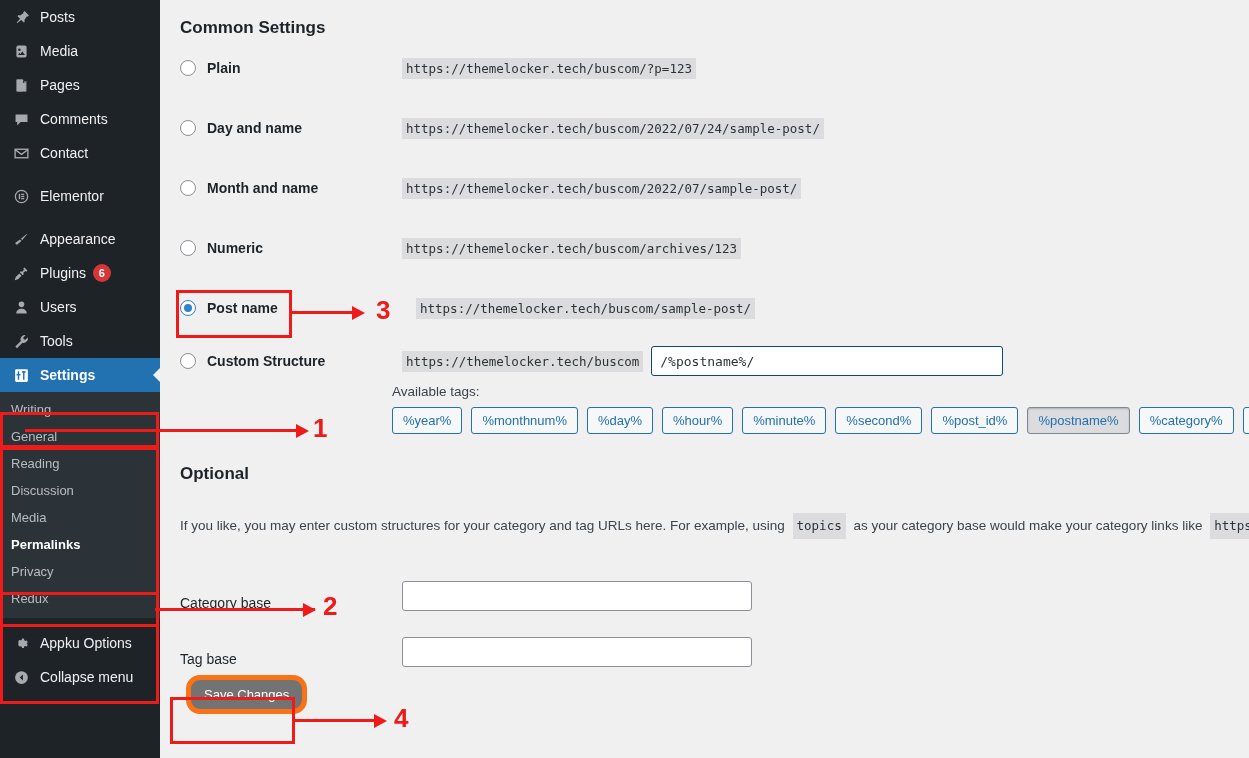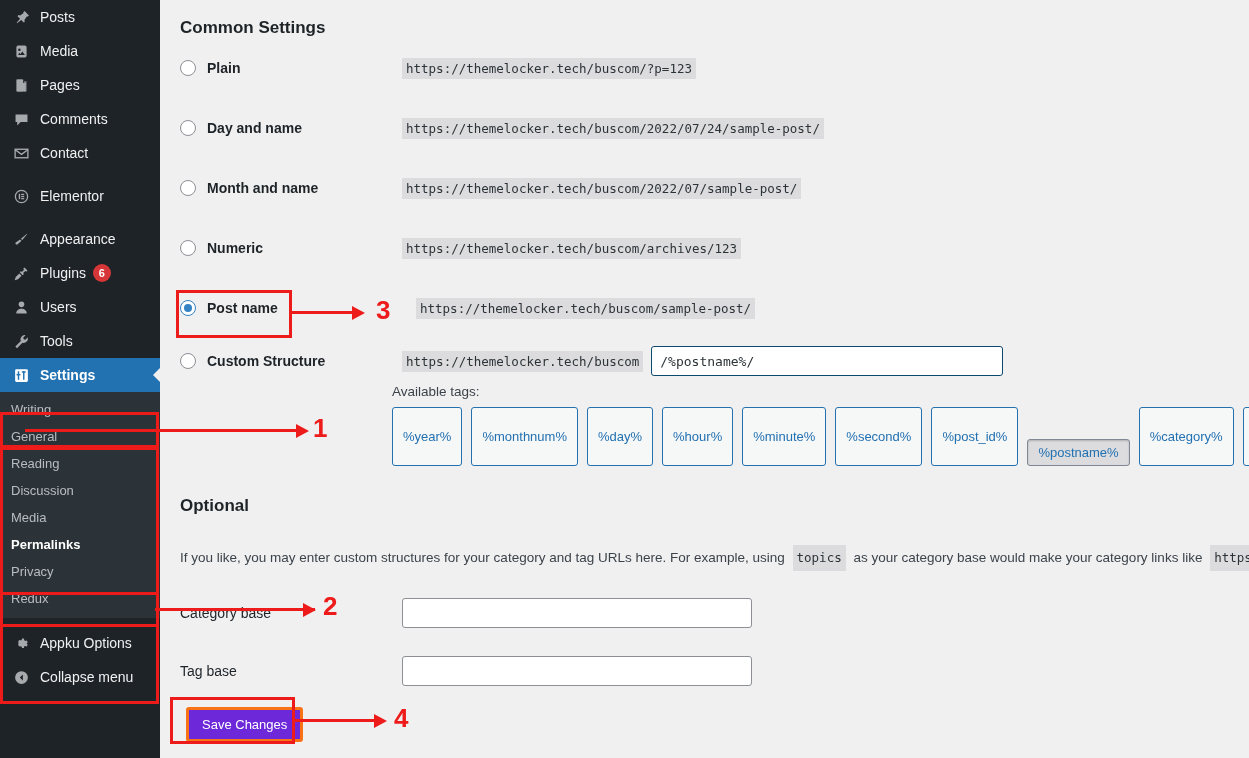--- a/index.html
+++ b/index.html
@@ -144,56 +144,55 @@
     padding: 5px 10px;
     white-space: nowrap;
     font-family: "Liberation Sans", sans-serif;
     cursor: pointer;
   }
   .tag-btn.pressed {
     background: #dcdcde;
     border-color: #7e8993;
     color: #2271b1;
     box-shadow: inset 0 1px 2px rgba(0,0,0,.2);
-    margin-top: 32px;
   }
 
   .opt-para {
     padding: 0 0 0 20px;
     font-size: 13.5px;
     color: #3c434a;
     line-height: 20px;
     white-space: nowrap;
   }
 
   .field-row {
-    display: flex; align-items: center;
+    display: flex; align-items: flex-end;
     height: 60px;
     padding-left: 20px;
   }
   .field-label {
     width: 222px; flex: 0 0 222px;
     font-size: 14px; color: #1d2327;
   }
   .text-input {
     width: 350px; height: 30px;
     border: 1px solid #8c8f94;
     border-radius: 3px;
     background: #fff;
     font-size: 13px;
     padding: 0 8px;
     outline: none;
     font-family: "Liberation Sans", sans-serif;
   }
 
   .save-wrap { padding: 8px 0 0 26px; }
   .btn-primary {
-    background: #6d28d9;
-    border: 3px solid #f97316;
-    border-radius: 3px;
+    background: #737373;
+    border: 5px solid #f97316;
+    border-radius: 14px;
     color: #fff;
     font-size: 13px;
     padding: 7px 13px;
     cursor: pointer;
     font-family: "Liberation Sans", sans-serif;
   }
 
   
   .anno { position: absolute; pointer-events: none; }
   .anno-box {

